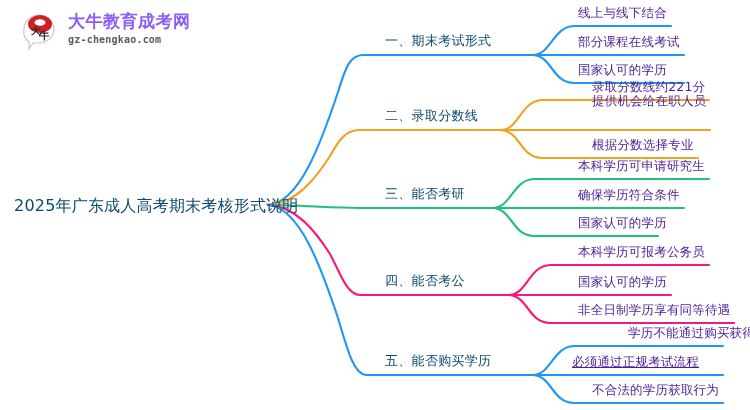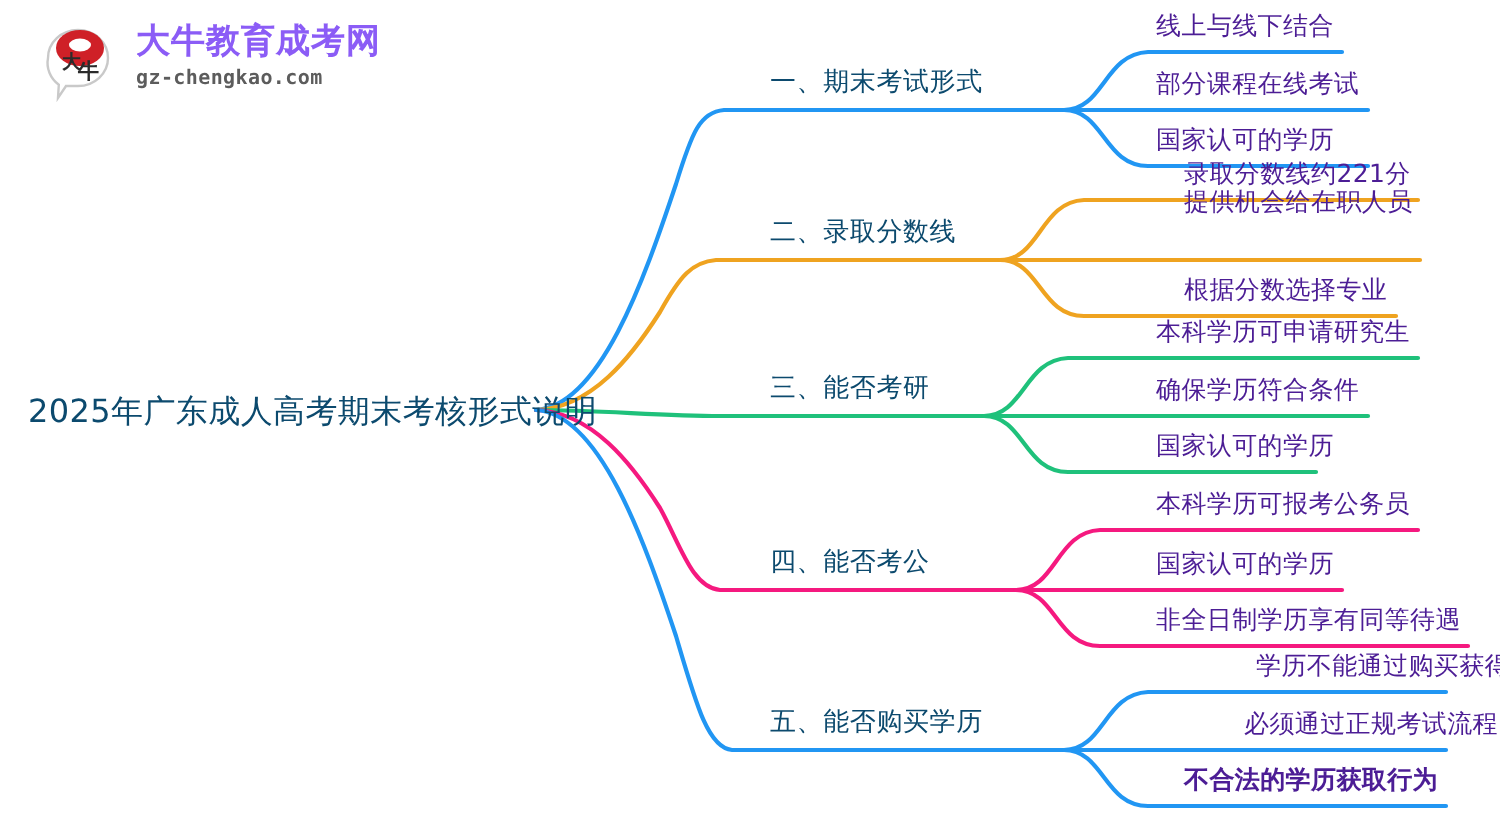--- a/index.html
+++ b/index.html
@@ -172,16 +172,16 @@
   <div class="node-label leaf-label" style="left:578px; top:187px;">确保学历符合条件</div>
   <div class="node-label leaf-label" style="left:578px; top:215px;">国家认可的学历</div>
 
   <div class="node-label branch-label" style="left:385px; top:272px;">四、能否考公</div>
   <div class="node-label leaf-label" style="left:578px; top:244px;">本科学历可报考公务员</div>
   <div class="node-label leaf-label" style="left:578px; top:274px;">国家认可的学历</div>
   <div class="node-label leaf-label" style="left:578px; top:302px;">非全日制学历享有同等待遇</div>
 
   <div class="node-label branch-label" style="left:385px; top:352px;">五、能否购买学历</div>
   <div class="node-label leaf-label" style="left:592px; top:325px;margin-left:36px;">学历不能通过购买获得</div>
-  <div class="node-label leaf-label" style="left:622px; top:354px;">必须通过正规考试流程</div>
-  <div class="node-label leaf-label" style="left:592px; top:382px;font-weight:bold;">不合法的学历获取行为</div>
+  <div class="node-label leaf-label" style="left:572px; top:354px;text-decoration:underline;">必须通过正规考试流程</div>
+  <div class="node-label leaf-label" style="left:592px; top:382px;">不合法的学历获取行为</div>
 
 </div>
 
 </body></html>

